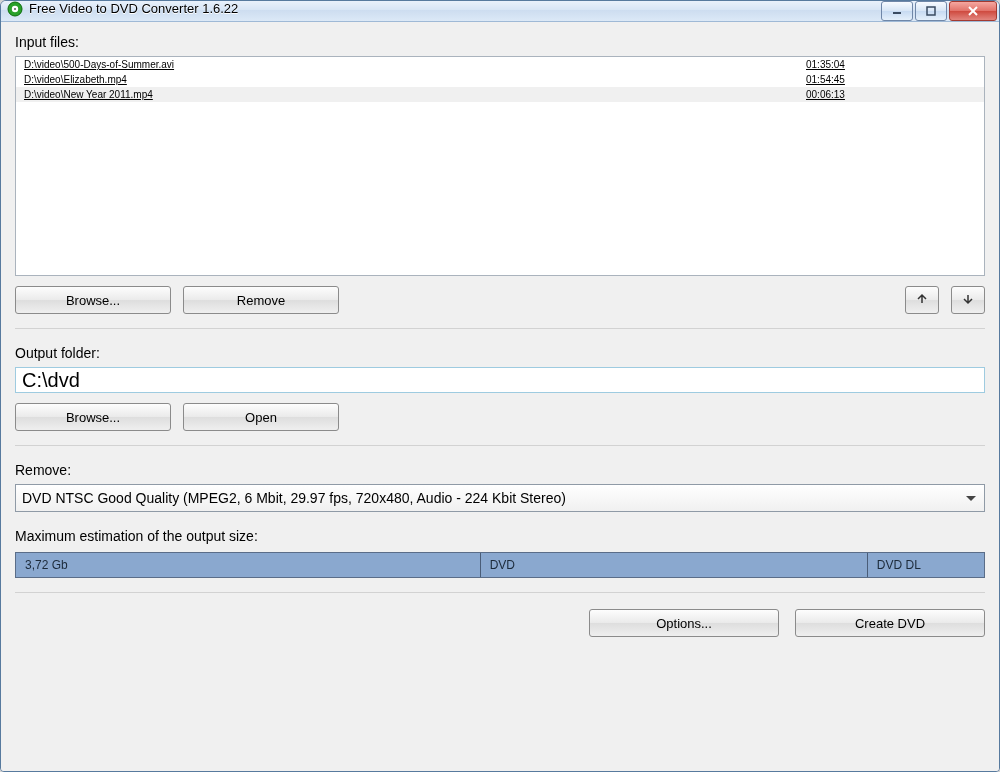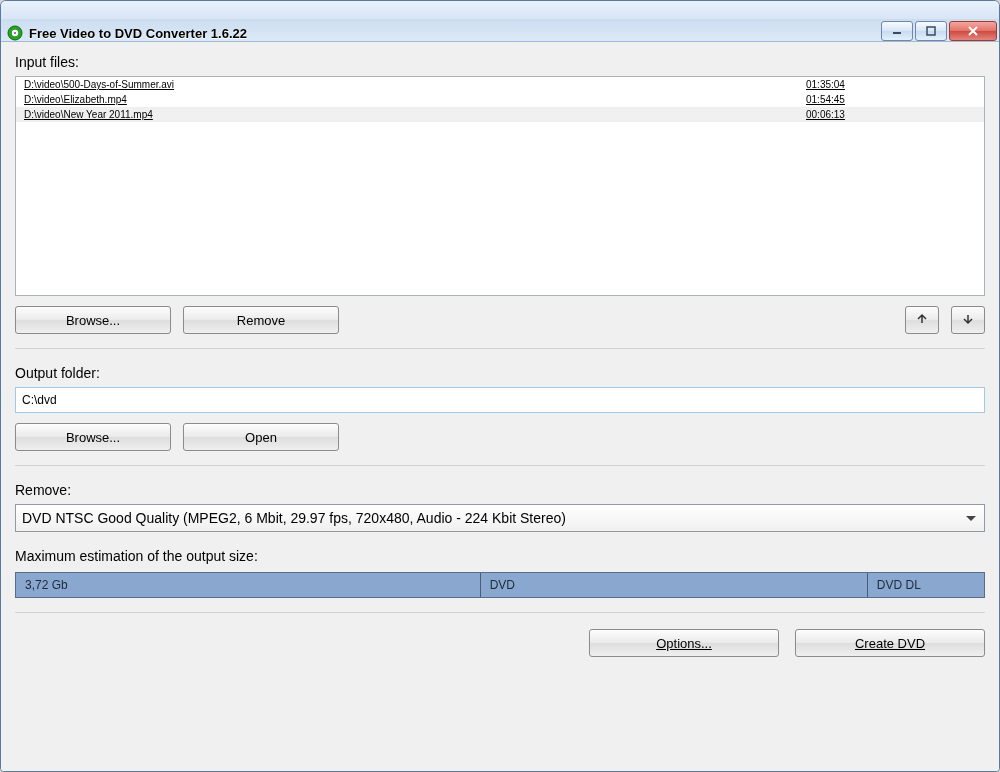--- a/index.html
+++ b/index.html
@@ -13,27 +13,26 @@
   }
   .window {
     position: absolute; inset: 0;
     border: 1px solid #577a9e;
     border-radius: 6px 6px 4px 4px;
     background: #f0f0f0;
     display: flex; flex-direction: column;
     overflow: hidden;
   }
   .titlebar {
-    height: 41px;
+    height: 21px;
     background: linear-gradient(to bottom, #e9f1fb 0%, #d7e5f5 45%, #cdddf0 46%, #dce9f7 100%);
-    display: flex; align-items: flex-end;
+    display: flex; align-items: flex-start;
     padding: 0 2px 0 6px;
     border-bottom: 1px solid #9fb9d6;
     position: relative;
-    font-weight: bold;
   }
   .titlebar .app-icon {
     width: 16px; height: 16px;
     margin-right: 6px;
   }
   .title-text { color: #000; text-shadow: 0 1px 0 #fff; }
   .win-controls { margin-left: auto; display: flex; gap: 2px; padding-top:0; }
   .win-btn {
     width: 32px; height: 20px;
     border: 1px solid #6f87a8;
@@ -88,21 +87,21 @@
   }
   .btn.wide { width: 156px; }
   .btn.icon-only { width: 34px; min-width: 34px; padding: 0; }
   .spacer { flex: 1; }
   .output-input {
     width: 100%;
     height: 26px;
     border: 1px solid #9ecbe0;
     background: #fff;
     padding: 0 6px;
-    font-size: 12px;
+    font-size: 20px;
     outline: none;
   }
   .preset-select {
     width: 100%;
     height: 28px;
     border: 1px solid #8f9aa6;
     background: linear-gradient(to bottom, #fff, #f0f0f0);
     padding: 0 24px 0 6px;
     font-size: 14px;
     position: relative;
@@ -129,21 +128,20 @@
     display: flex; align-items: center;
     font-size: 12px;
     padding-left: 9px;
     color: #1c2a3a;
   }
   .size-seg:last-child { border-right: none; }
   .hr { height: 1px; background: #c8c8c8; border-top: 1px solid #d2d2d2; margin: 14px 0; }
   .bottom-row {
     display: flex; gap: 16px; justify-content: flex-end;
     margin-top: 2px;
-    text-decoration: underline;
   }
   .bottom-row .btn { width: 190px; }
   .arrow-svg { width:12px; height:12px; stroke:#333; fill:none; stroke-width:1.5; }
 </style>
 </head>
 <body>
 
 <div class="window">
   <div class="titlebar">
     <span class="app-icon">

